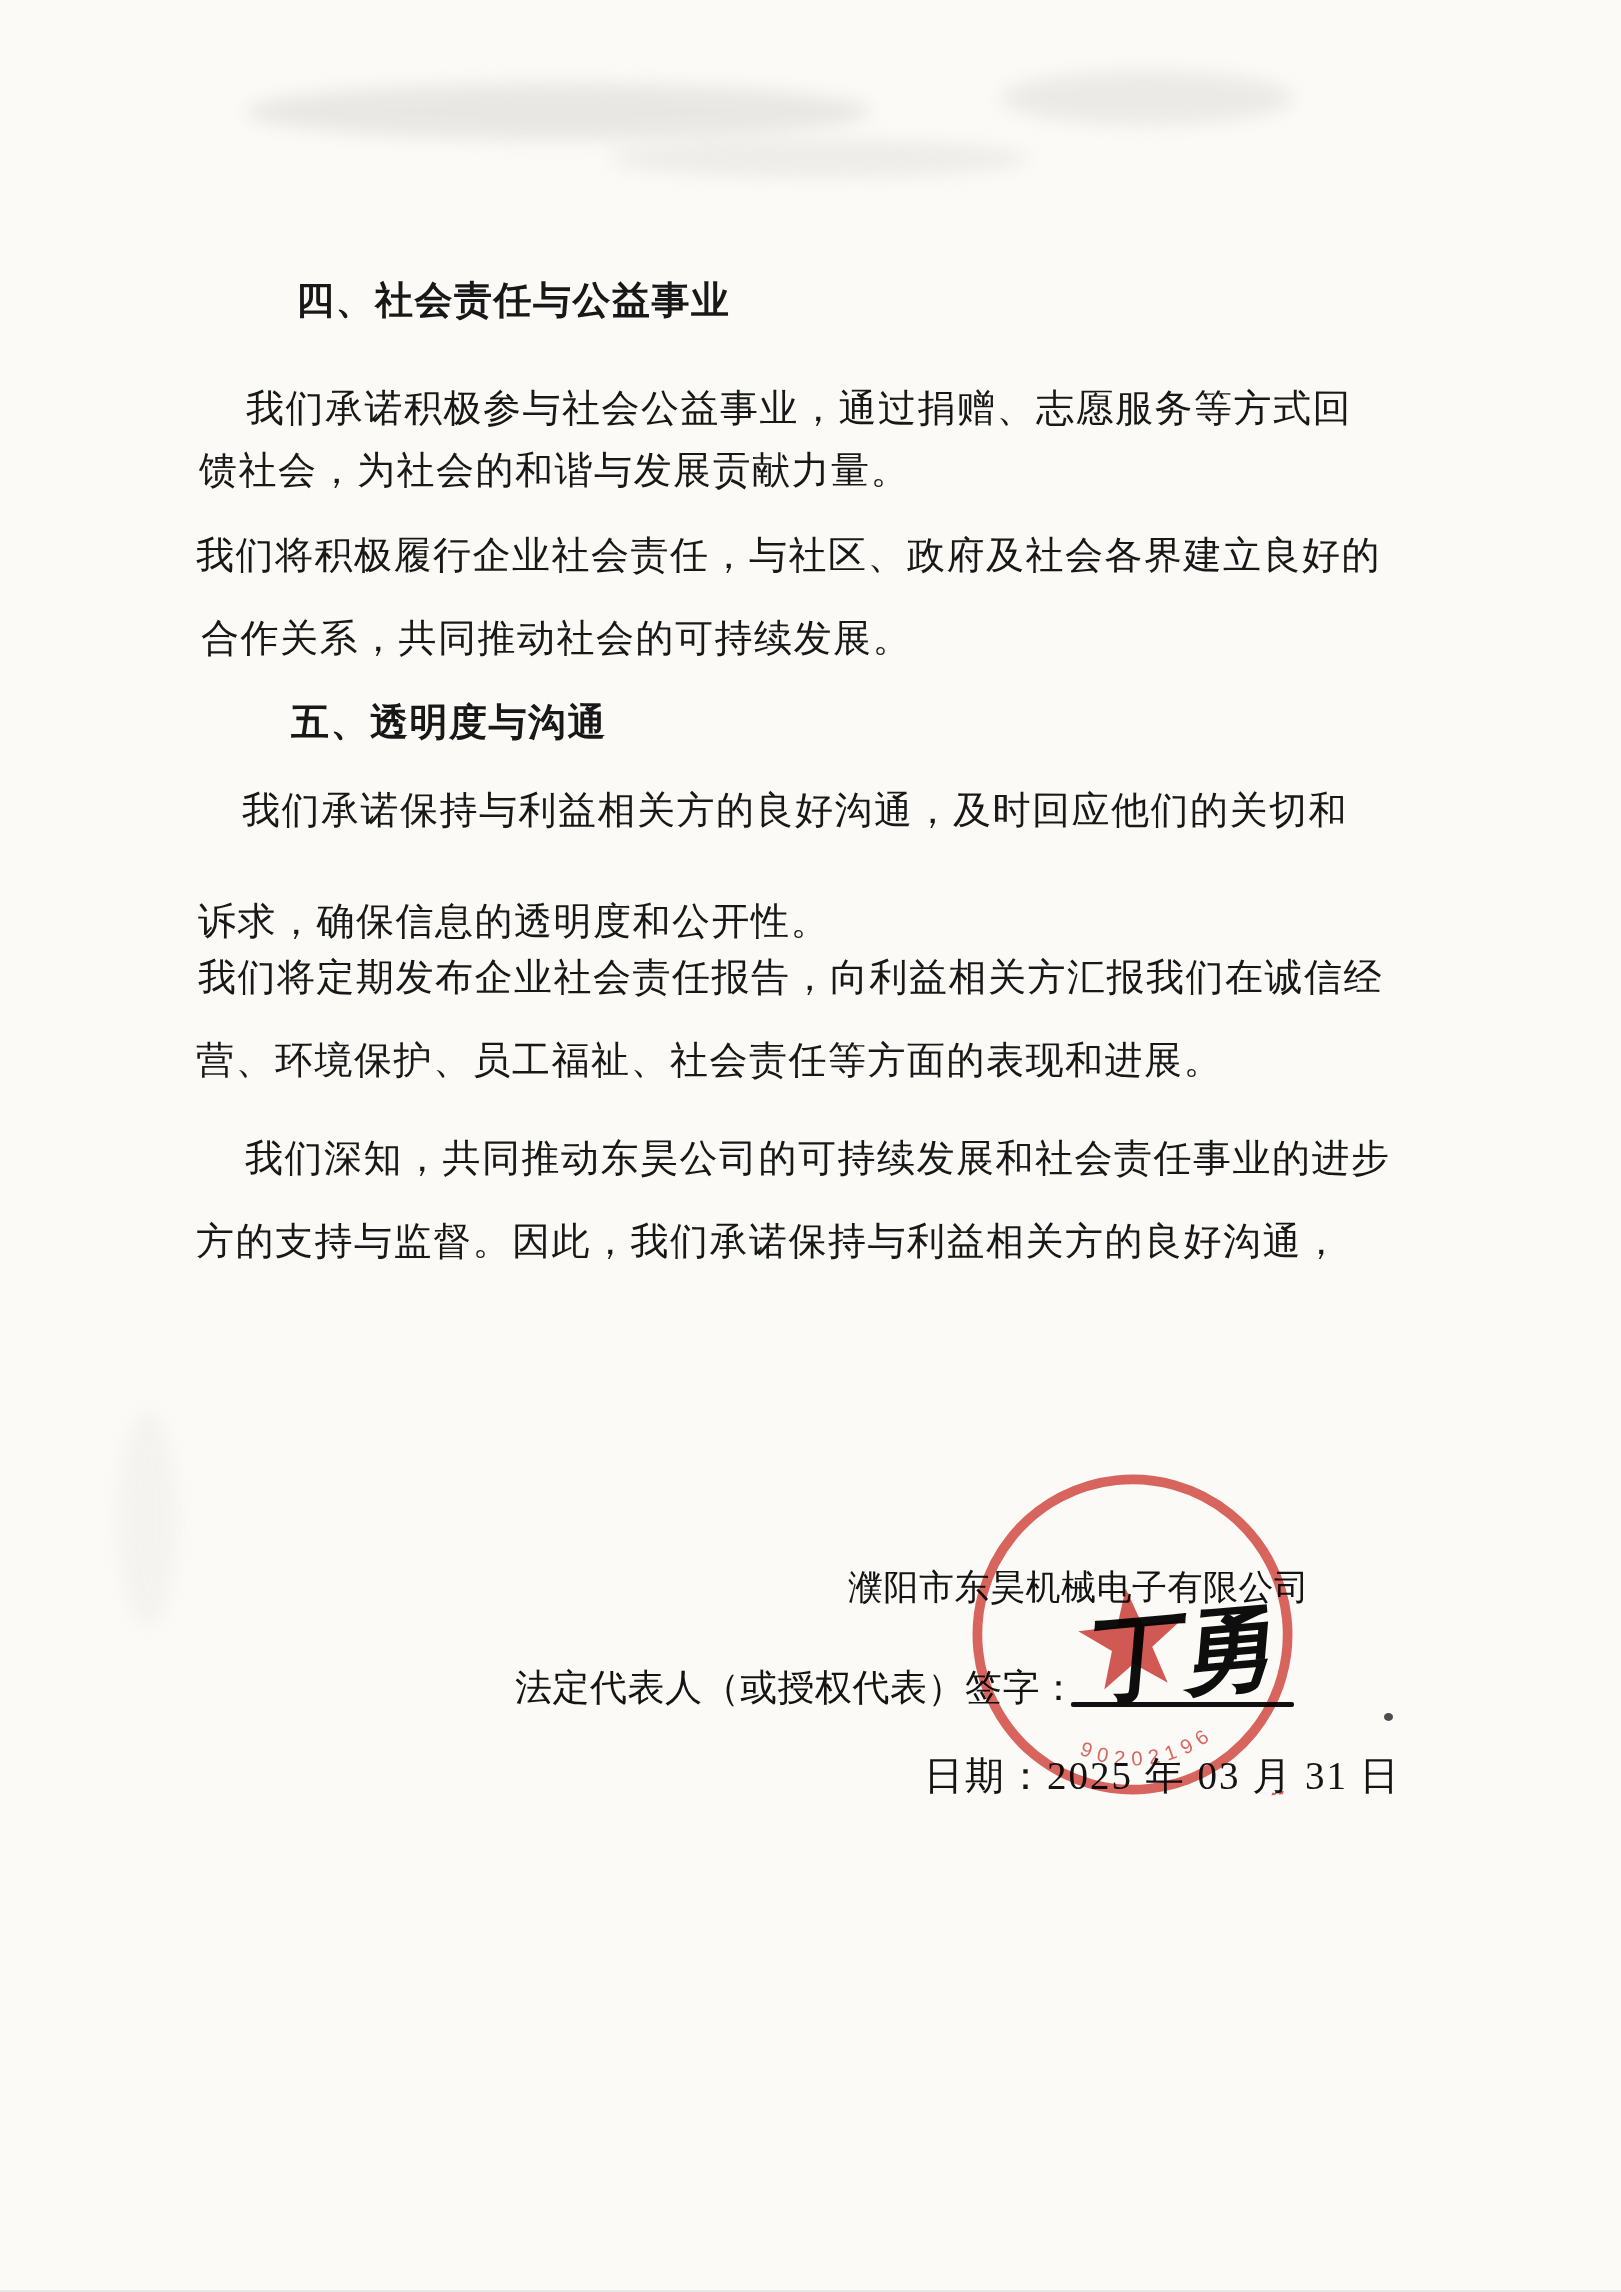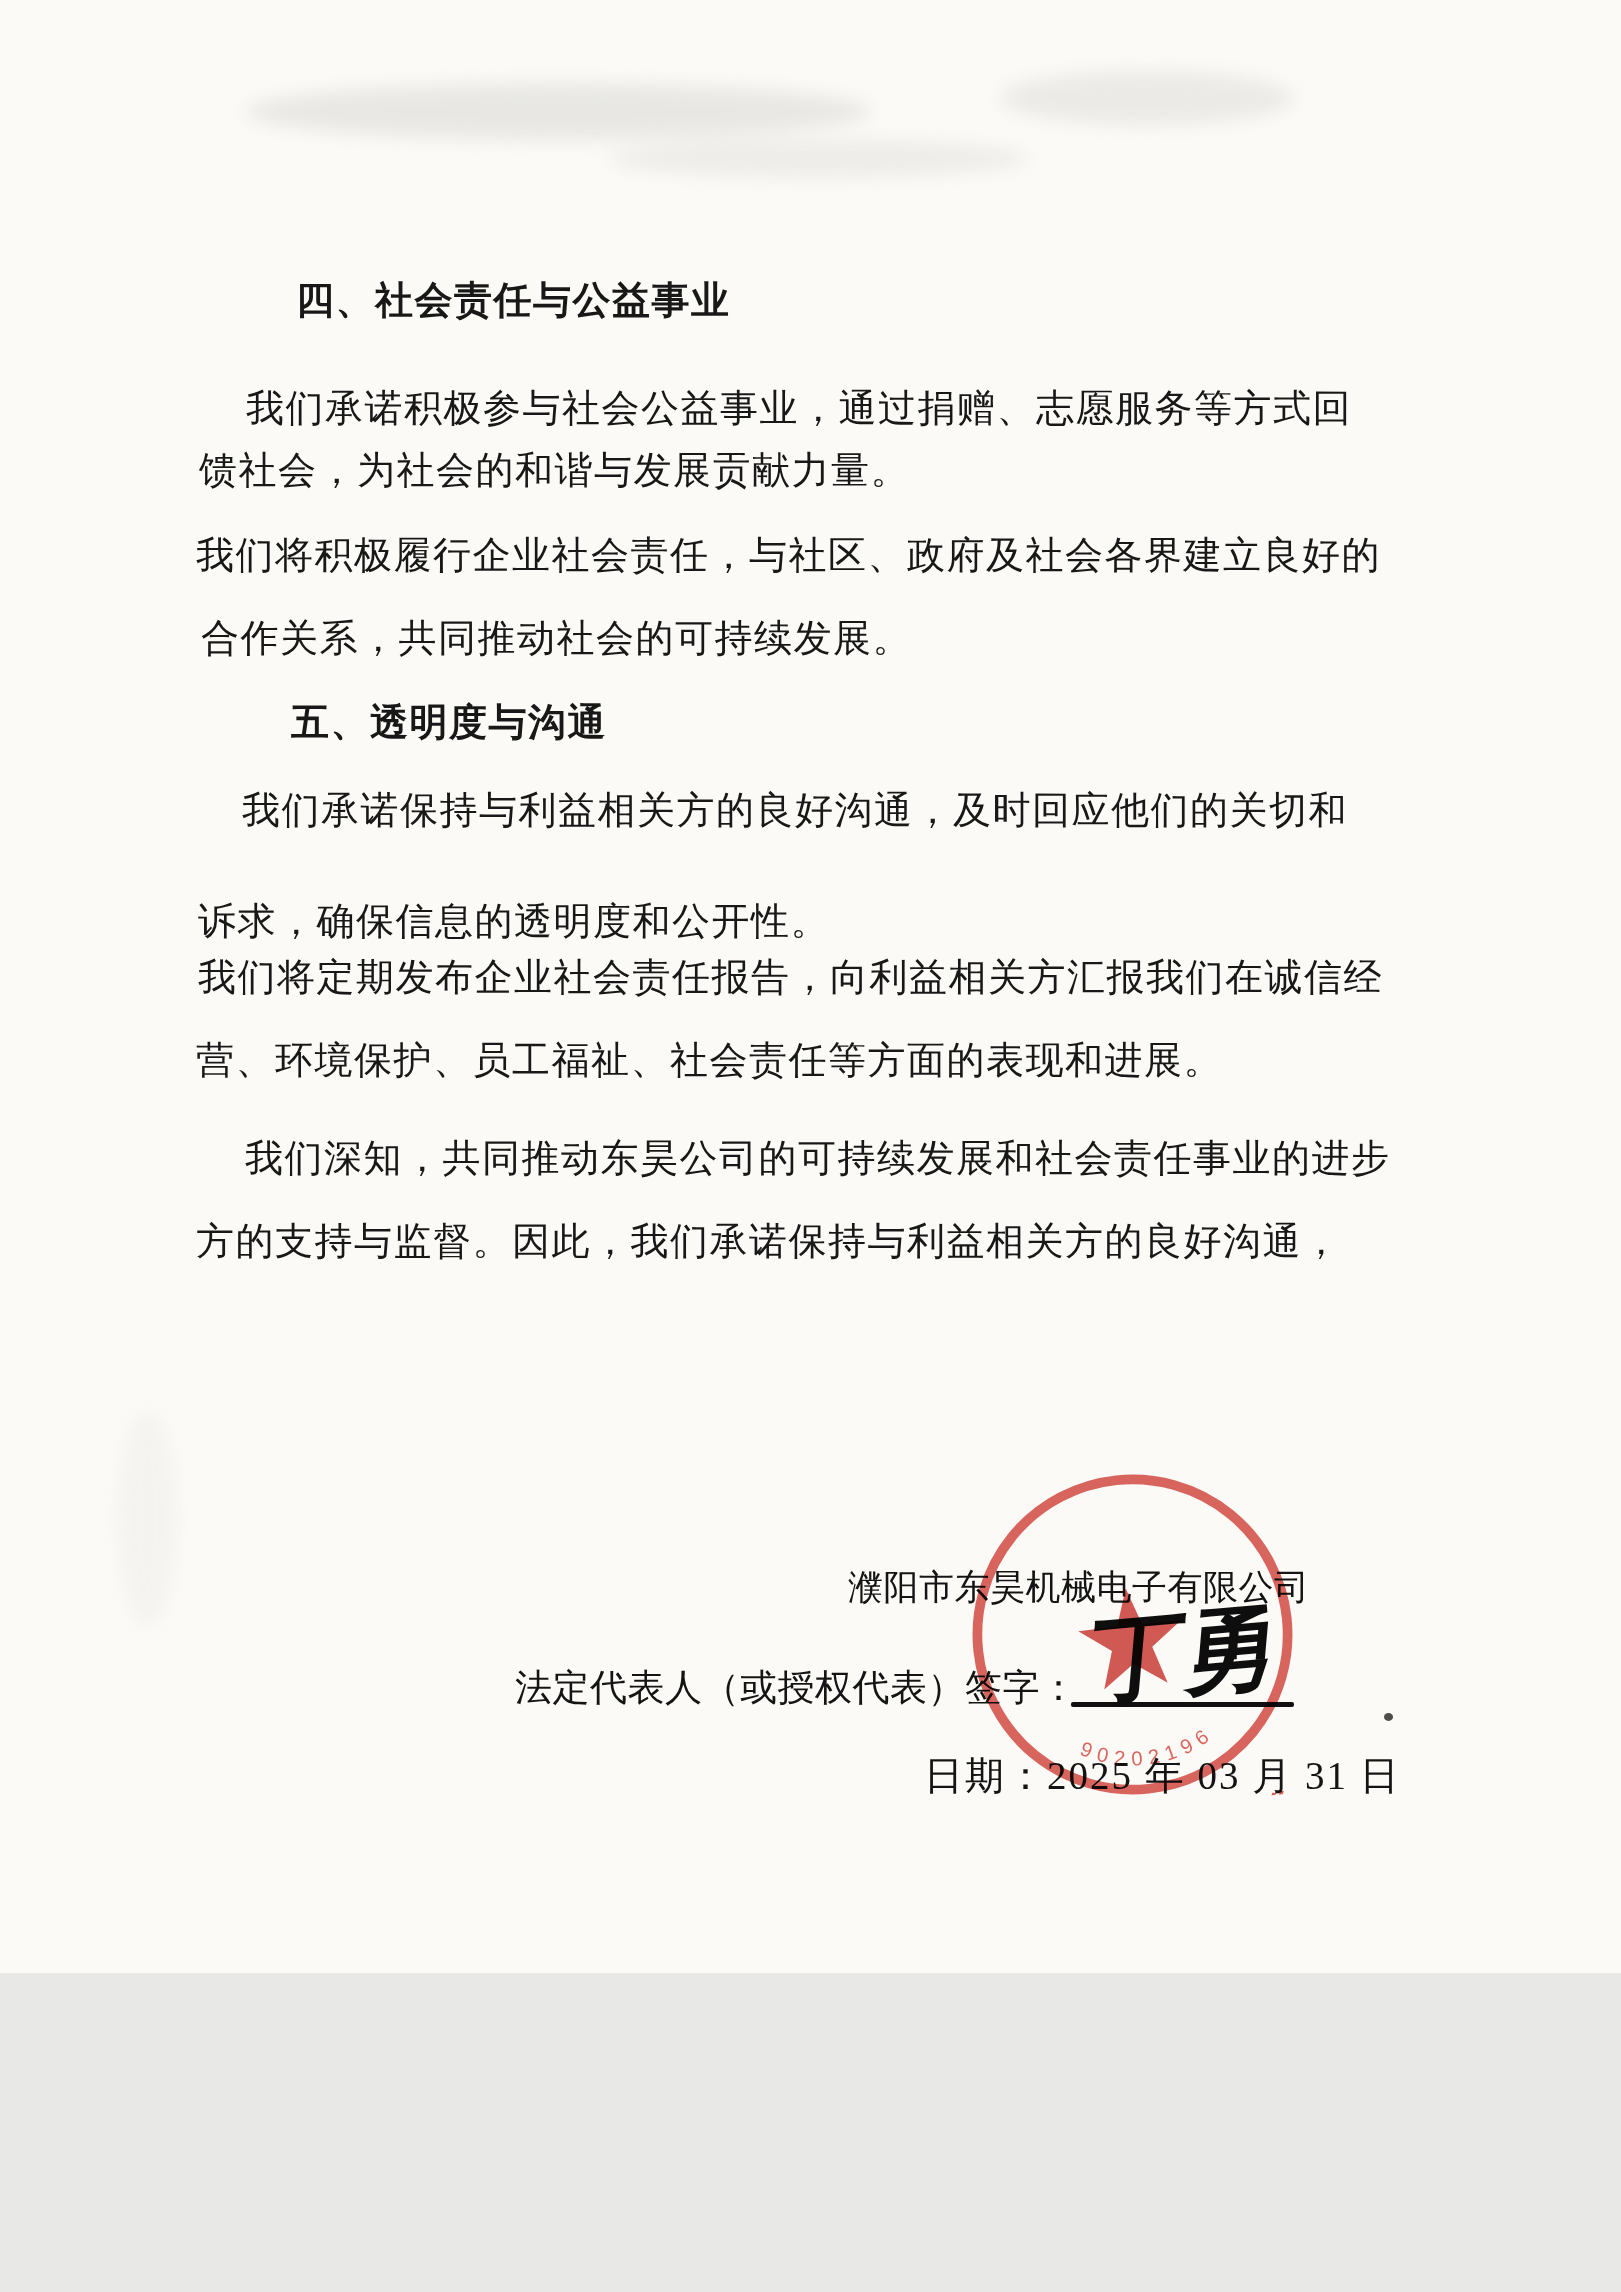--- a/index.html
+++ b/index.html
@@ -1,18 +1,18 @@
 <!DOCTYPE html>
 <html><head>
 <meta charset="utf-8">
 <style>
   html,body{margin:0;padding:0;background:#e8e8e6;}
   .page{
     position:relative;
-    width:1621px;height:1973px;
+    width:1621px;height:2290px;
     background:#fbfaf7;
     overflow:hidden;
     font-family:"Liberation Serif","DejaVu Serif",serif;
     color:#1c1c1c;
   }
   
   .smudge{position:absolute;background:#b9b9b4;filter:blur(8.8px);border-radius:50%;}
   .smudge.s1{left:245px;top:83px;width:627px;height:57px;opacity:.28;}
   .smudge.s2{left:608px;top:139px;width:421px;height:39px;opacity:.20;}
   .smudge.s3{left:1000px;top:71px;width:294px;height:54px;opacity:.24;}

